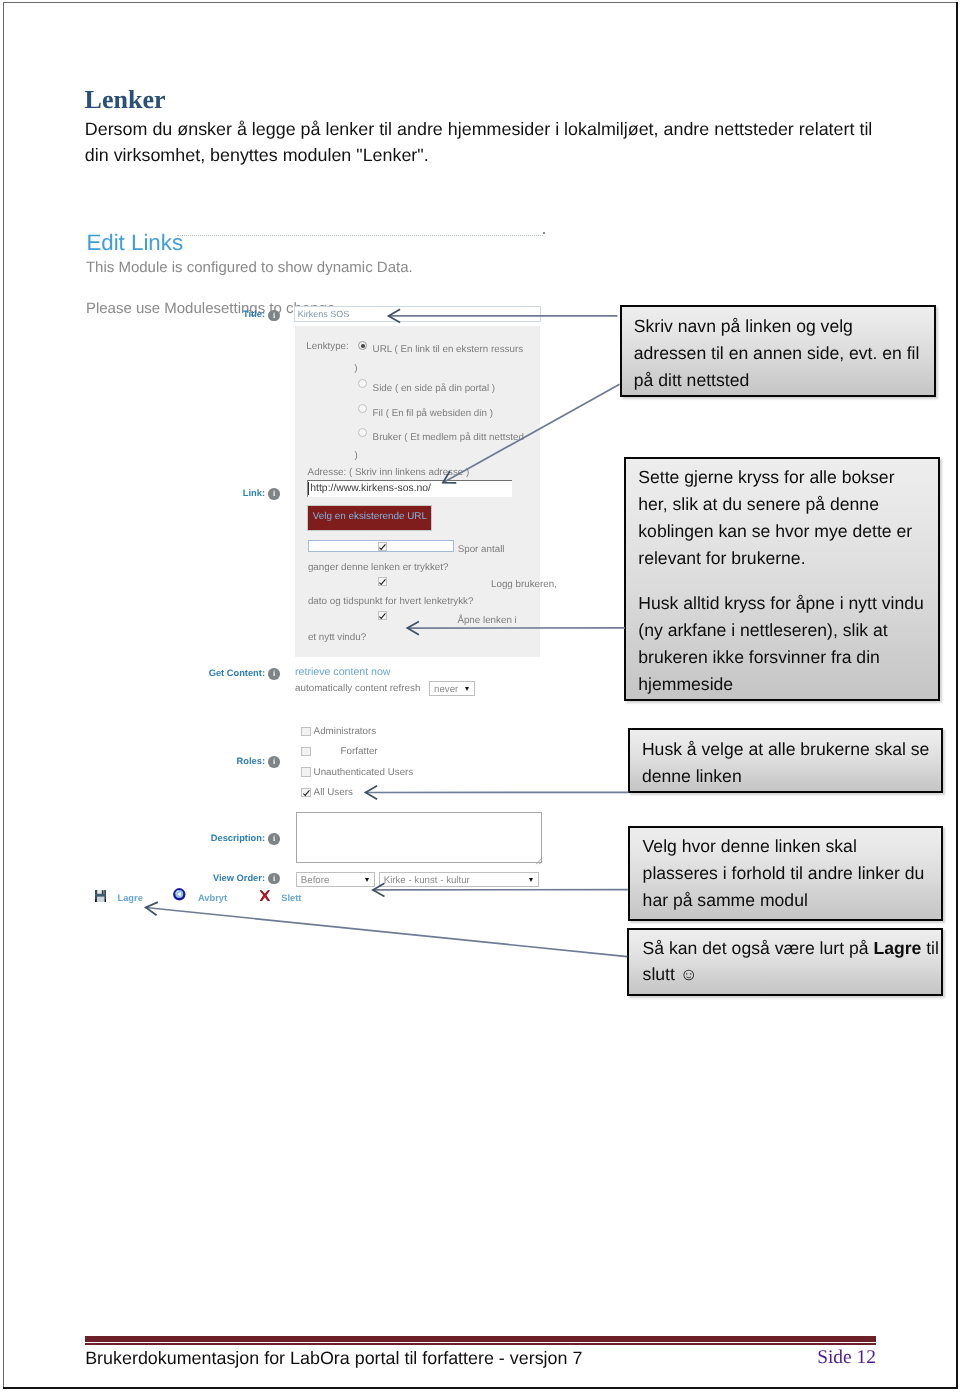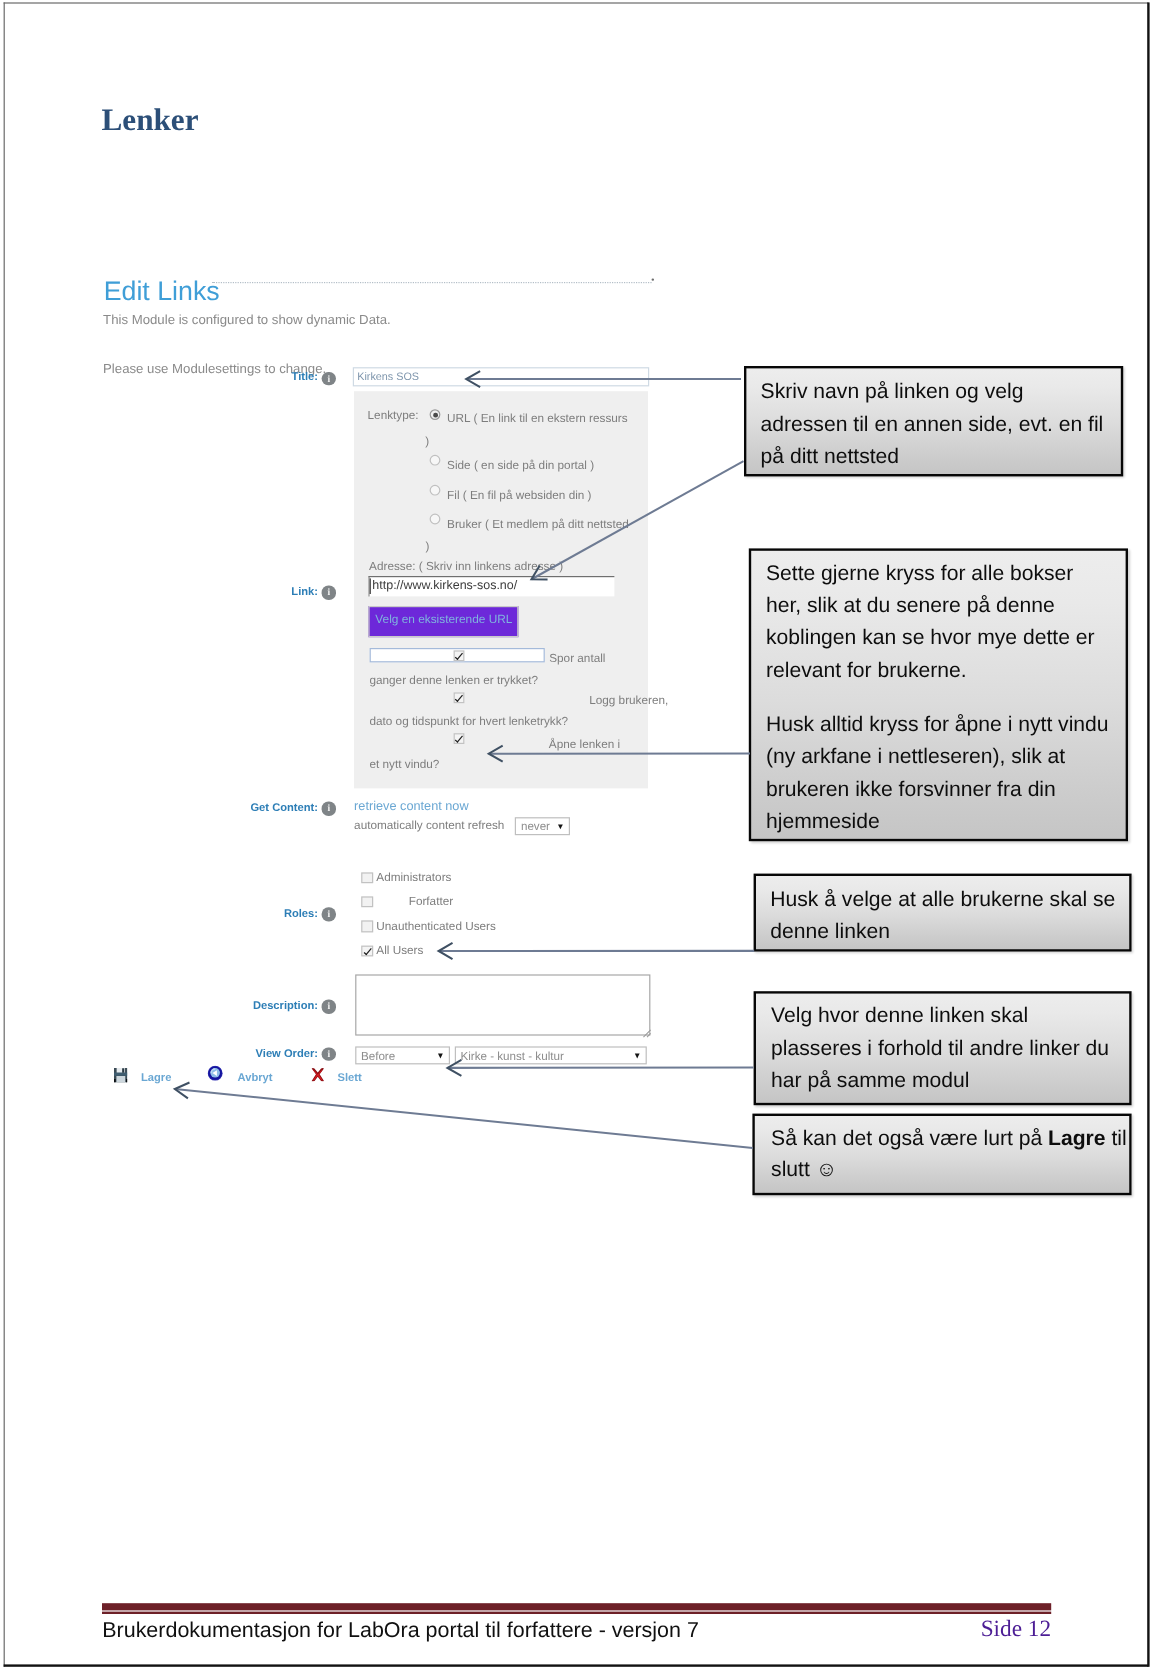--- a/index.html
+++ b/index.html
@@ -29,21 +29,21 @@
                 font-family:"Liberation Serif",serif;}
 
   
   #shot{position:absolute;left:76px;top:228px;width:484px;height:700px;
         font-family:"Liberation Sans",sans-serif;color:#777;}
   #shot .dotline{position:absolute;left:100.7px;top:6.7px;width:366.4px;height:0;
         border-top:1.2px dotted #b3bec7;}
   #shot .dot-end{position:absolute;left:467.3px;top:4.3px;width:1.8px;height:1.8px;background:#6d6d6d;border-radius:50%;}
   .sh-title{position:absolute;font-size:22.3px;color:#3f9ed7;
             font-weight:400;line-height:22px;white-space:nowrap;}
-  .sh-note{position:absolute;left:9.9px;font-size:11px;color:#8a8a8a;line-height:11px;white-space:nowrap;}
+  .sh-note{position:absolute;left:9.9px;font-size:15px;color:#8a8a8a;line-height:11px;white-space:nowrap;}
 
   .fld-label{position:absolute;right:295px;font-size:9.3px;font-weight:bold;color:#2d7eb6;
              text-align:right;white-space:nowrap;line-height:10px;}
   .info-ic{position:absolute;left:192.3px;width:11.4px;height:11.4px;border-radius:50%;
            background:#7f8487;color:#f4f4f4;font-size:8px;line-height:11.4px;text-align:center;
            font-family:"Liberation Serif",serif;font-weight:bold;}
 
   .txtbox{position:absolute;background:#fff;border:1px solid #cfdae4;box-sizing:content-box;}
   .txtval{position:absolute;font-size:9.8px;color:#7f96ad;line-height:11px;white-space:nowrap;}
   .url-caret{position:absolute;left:231.6px;top:253.6px;width:1px;height:13px;background:#333;}
@@ -55,21 +55,21 @@
   .rad.on::after{content:"";position:absolute;left:2.1px;top:2.1px;width:3.6px;height:3.6px;
        border-radius:50%;background:#4a4a4a;}
   .lbl{position:absolute;font-size:9.8px;color:#7d7d7d;white-space:nowrap;line-height:11px;}
 
   .chk{position:absolute;width:9.4px;height:9.4px;background:#f2f2f2;
        border:1px solid #c2c2c2;box-sizing:border-box;}
   .chk.on{background:#f4f4f4;}
   .chk.on::after{content:"";position:absolute;left:2.6px;top:0.3px;width:2.3px;height:5.6px;
        border:solid #1e1e1e;border-width:0 1.9px 1.9px 0;transform:rotate(40deg);}
 
-  .btn-url{position:absolute;background:#6d28d9;border:1px solid #c9c9c9;box-sizing:border-box;
+  .btn-url{position:absolute;background:#7f1d1d;border:1px solid #c9c9c9;box-sizing:border-box;
        font-size:9.9px;color:#7fb4de;text-align:center;line-height:22px;white-space:nowrap;}
 
   .linkish{position:absolute;font-size:10.6px;color:#6aa7d3;line-height:12px;white-space:nowrap;}
   .selbox{position:absolute;border:1px solid #bfbfbf;background:#fff;
        font-size:9.7px;color:#8d8d8d;box-sizing:border-box;line-height:11px;}
   .selbox .cap{position:absolute;left:4px;top:1.6px;white-space:nowrap;}
   .selbox .arw{position:absolute;right:5.2px;top:4.6px;width:0;height:0;
        border-left:2.7px solid transparent;border-right:2.7px solid transparent;border-top:4.2px solid #141414;}
 
   .tarea{position:absolute;border:1px solid #a7a7a7;background:#fff;box-sizing:border-box;}
@@ -90,20 +90,21 @@
 </head>
 <body>
 
 <div id="page">
   <div class="edge-top"></div>
   <div class="edge-left"></div>
   <div class="edge-right"></div>
   <div class="edge-bottom"></div>
 
   <div class="doc-h1">Lenker</div>
+  <div class="doc-p" id="p1">Dersom du ønsker å legge på lenker til andre hjemmesider i lokalmiljøet, andre nettsteder relatert til din virksomhet, benyttes modulen "Lenker".</div>
 
   <div id="shot">
     <div class="dotline"></div>
     <div class="dot-end"></div>
     <div class="sh-title" style="left:10.4px;top:3.5px;">Edit Links</div>
     <div class="sh-note" style="top:34.3px;">This Module is configured to show dynamic Data.</div>
     <div class="sh-note" style="top:48.4px;margin-top:27px;">Please use Modulesettings to change.</div>
 
     <div class="fld-label" style="top:81.4px;margin-left:20px;">Title:</div>
     <div class="info-ic" style="top:81.5px;">i</div>

